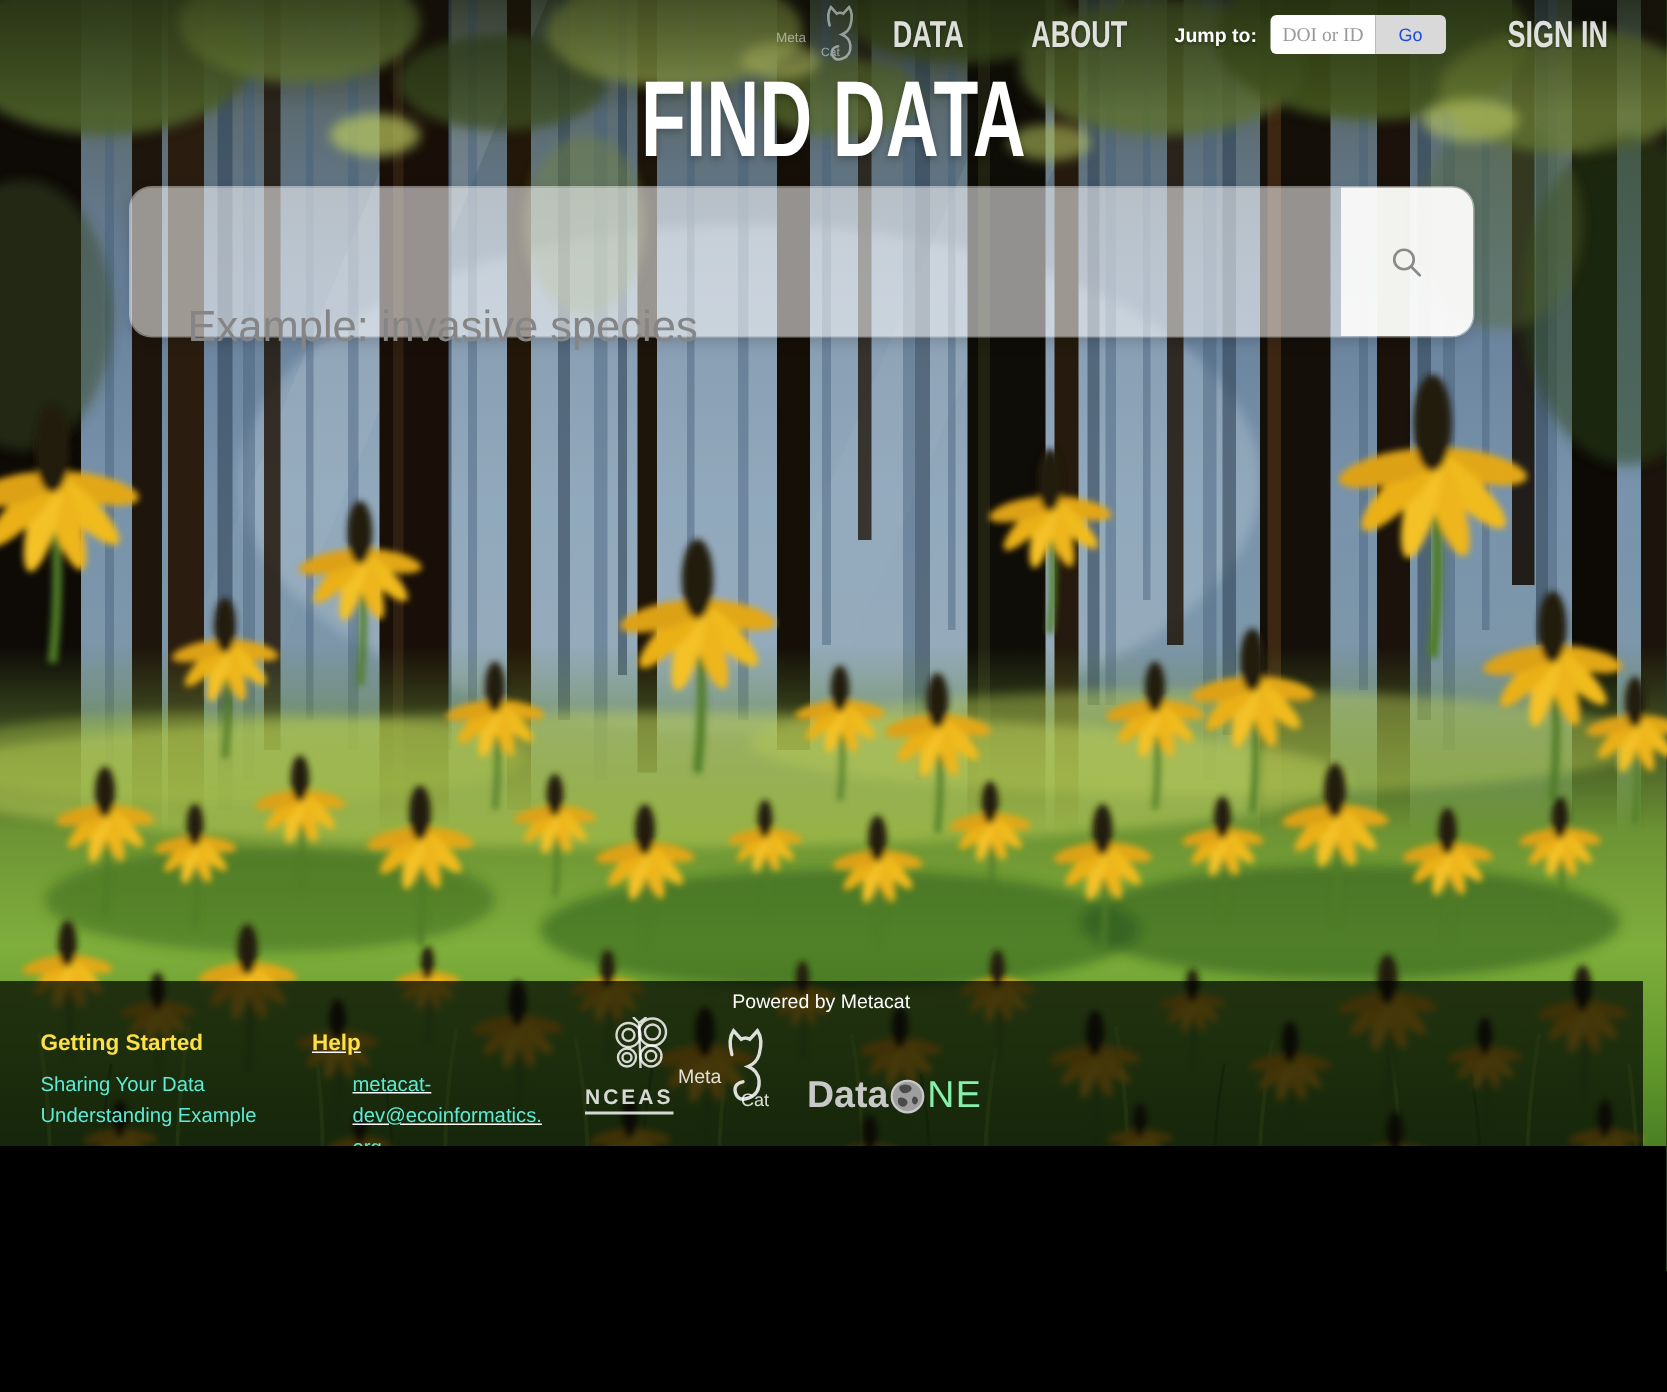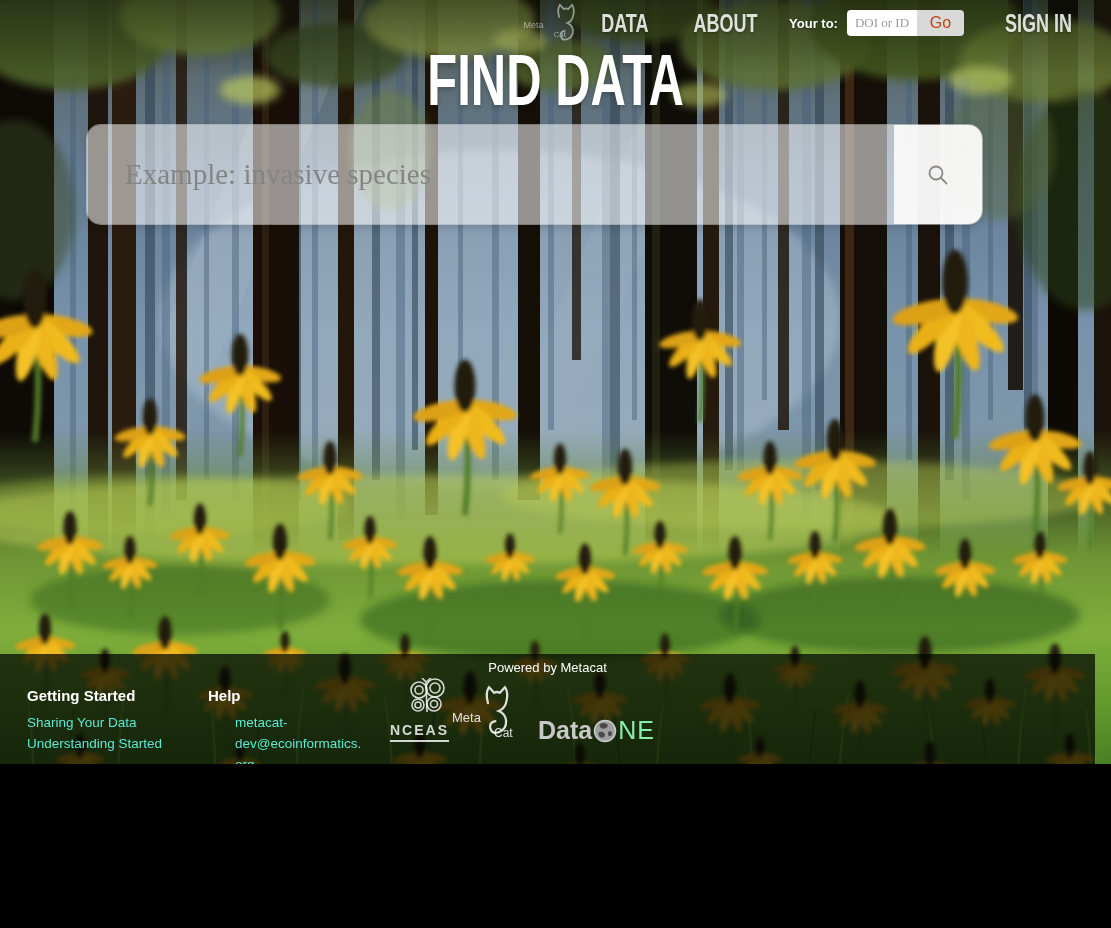--- a/index.html
+++ b/index.html
@@ -16,48 +16,48 @@
   .navlogo .cat-txt  { position:absolute; left:30px; top:29px; font-size:8px; color:#e8eef2; }
   .navlink { display:inline-block; color:rgba(255,255,255,.85); text-decoration:none;
              font-weight:700; font-size:25px; letter-spacing:0px; transform:scaleX(.72);
              margin:0 -7px; text-shadow:0 1px 3px rgba(0,0,0,.35); white-space:nowrap; cursor:pointer; } .navgap2 { margin-left:30px; }
   .jumpwrap { display:flex; align-items:center; margin-left:26px; }
   .jumplabel { color:#fff; font-weight:700; font-size:13px; text-shadow:0 1px 2px rgba(0,0,0,.4); margin-right:9px; }
   .jumpinput { width:70px; height:26px; border:none; border-radius:4px 0 0 4px; padding:0 8px;
                font-size:13px; color:#333; background:#fff; outline:none; font-family:Liberation Serif, serif; }
   .jumpinput::placeholder { color:#9a9a9a; opacity:1; }
   .gobtn { height:26px; width:47px; border:none; border-radius:0 4px 4px 0; background:#d9d9d9;
-           color:#c2410c; font-size:16px; cursor:pointer; font-family:"Liberation Sans",sans-serif; }
+           color:#1d4ed8; font-size:12px; cursor:pointer; font-family:"Liberation Sans",sans-serif; }
   .signin { margin-left:28px; }
 
   
   .hero { position:absolute; top:0; left:0; right:0; z-index:4; text-align:center; }
   .hero h1 { margin-top:50px; font-size:72px; line-height:60px; color:#fff; font-weight:700;
              text-shadow:0 2px 6px rgba(0,0,0,.25); }
   .hero h1 span { display:inline-block; transform:scaleX(.68); letter-spacing:0px; }
   .searchwrap { position:absolute; left:87px; top:125px; width:895px; height:99px;
                 border-radius:14px; background:rgba(255,255,255,.55);
                 box-shadow:0 0 0 1px rgba(255,255,255,.45), 0 3px 10px rgba(0,0,0,.18); }
   .searchinput { position:absolute; inset:0; width:100%; height:100%; background:transparent; border:none;
                  outline:none; font-size:29px; color:#fef9c3; padding:0 110px 0 38px;
-                 font-family:Liberation Serif, serif; }
+                 font-family:Liberation Sans, sans-serif;margin-top:44px; }
   .searchinput::placeholder { color:#858585; opacity:1; }
   .searchbtn { position:absolute; top:0; right:0; bottom:0; width:88px; border:none; cursor:pointer;
                background:rgba(252,252,250,.9); border-radius:0 14px 14px 0;
                display:flex; align-items:center; justify-content:center; }
 
   
   .footer { position:absolute; left:0; right:16px; bottom:0; height:110px; z-index:6;
             background:rgba(2,4,2,.72); color:#fff; }
   .powered { position:absolute; top:6px; left:0; right:0; text-align:center; font-size:13px; color:#fdfdfd; }
   .fcol { position:absolute; top:33px; }
-  .fcol .fhead { font-size:15px; font-weight:700; color:#ffffff; margin-bottom:8px; }
+  .fcol .fhead { font-size:15px; font-weight:700; color:#fde047; margin-bottom:8px; }
   .fcol a { display:block; font-size:13.5px; color:#5eead4; text-decoration:none; line-height:21px; cursor:pointer; }
   .col-gs { left:27px; width:165px; }
-  .col-help { left:208px; width:158px; }
+  .col-help { left:208px; width:158px;text-decoration:underline; }
   .col-help a { overflow-wrap:break-word;margin-left:27px; }
   .logo-nceas { position:absolute; left:383px; top:24px; width:66px; text-align:right;
                 color:rgba(255,255,255,.82); }
   .logo-nceas .ntxt { display:inline-block; margin-top:2px; font-size:14px; font-weight:700;
                       letter-spacing:2px; border-bottom:2px solid rgba(255,255,255,.82); padding-bottom:2px; }
   .logo-metacat { position:absolute; left:452px; top:26px; width:80px; height:78px; color:rgba(255,255,255,.85); }
   .logo-metacat svg { position:absolute; left:28px; top:0; }
   .logo-metacat .meta-txt { position:absolute; left:0; top:30px; font-size:13px; }
   .logo-metacat .cat-txt { position:absolute; left:42px; top:46px; font-size:12px; }
   .logo-dataone { position:absolute; left:538px; top:62px; display:flex; align-items:center; cursor:default; }
@@ -302,21 +302,21 @@
     <div class="navlogo">
       <svg width="26" height="42" viewBox="0 0 60 92">
         <path d="M14,32 Q9,14 16,4 L25,14 Q30,11 35,14 L44,4 Q51,14 46,32 Q43,42 33,46 Q45,51 46,63 Q47,78 34,83 Q21,88 18,76 Q16,66 27,64" fill="none" stroke="currentColor" stroke-width="4" stroke-linecap="round"></path>
       </svg>
       <span class="meta-txt">Meta</span>
       <span class="cat-txt">Cat</span>
     </div>
     <a class="navlink">DATA</a>
     <a class="navlink navgap2">ABOUT</a>
     <div class="jumpwrap">
-      <span class="jumplabel">Your to:</span>
+      <span class="jumplabel">Jump to:</span>
       <input class="jumpinput" type="text" placeholder="DOI or ID" style="">
       <button class="gobtn">Go</button>
     </div>
     <a class="navlink signin">SIGN IN</a>
   </header>
 
   <main class="hero">
     <h1><span>FIND DATA</span></h1>
     <div class="searchwrap">
       <input class="searchinput" type="text" placeholder="Example: invasive species" style="">
@@ -328,21 +328,21 @@
       </button>
     </div>
   </main>
 
   <footer class="footer">
     <div class="powered">Powered by Metacat</div>
 
     <div class="fcol col-gs">
       <div class="fhead">Getting Started</div>
       <a>Sharing Your Data</a>
-      <a>Understanding Started</a>
+      <a>Understanding Example</a>
     </div>
 
     <div class="fcol col-help">
       <div class="fhead">Help</div>
       <a>metacat-dev@ecoinformatics.org</a>
     </div>
 
     <div class="logo-nceas">
       <svg width="44" height="38" viewBox="0 0 44 38">
         <g fill="none" stroke="currentColor" stroke-width="1.6">

